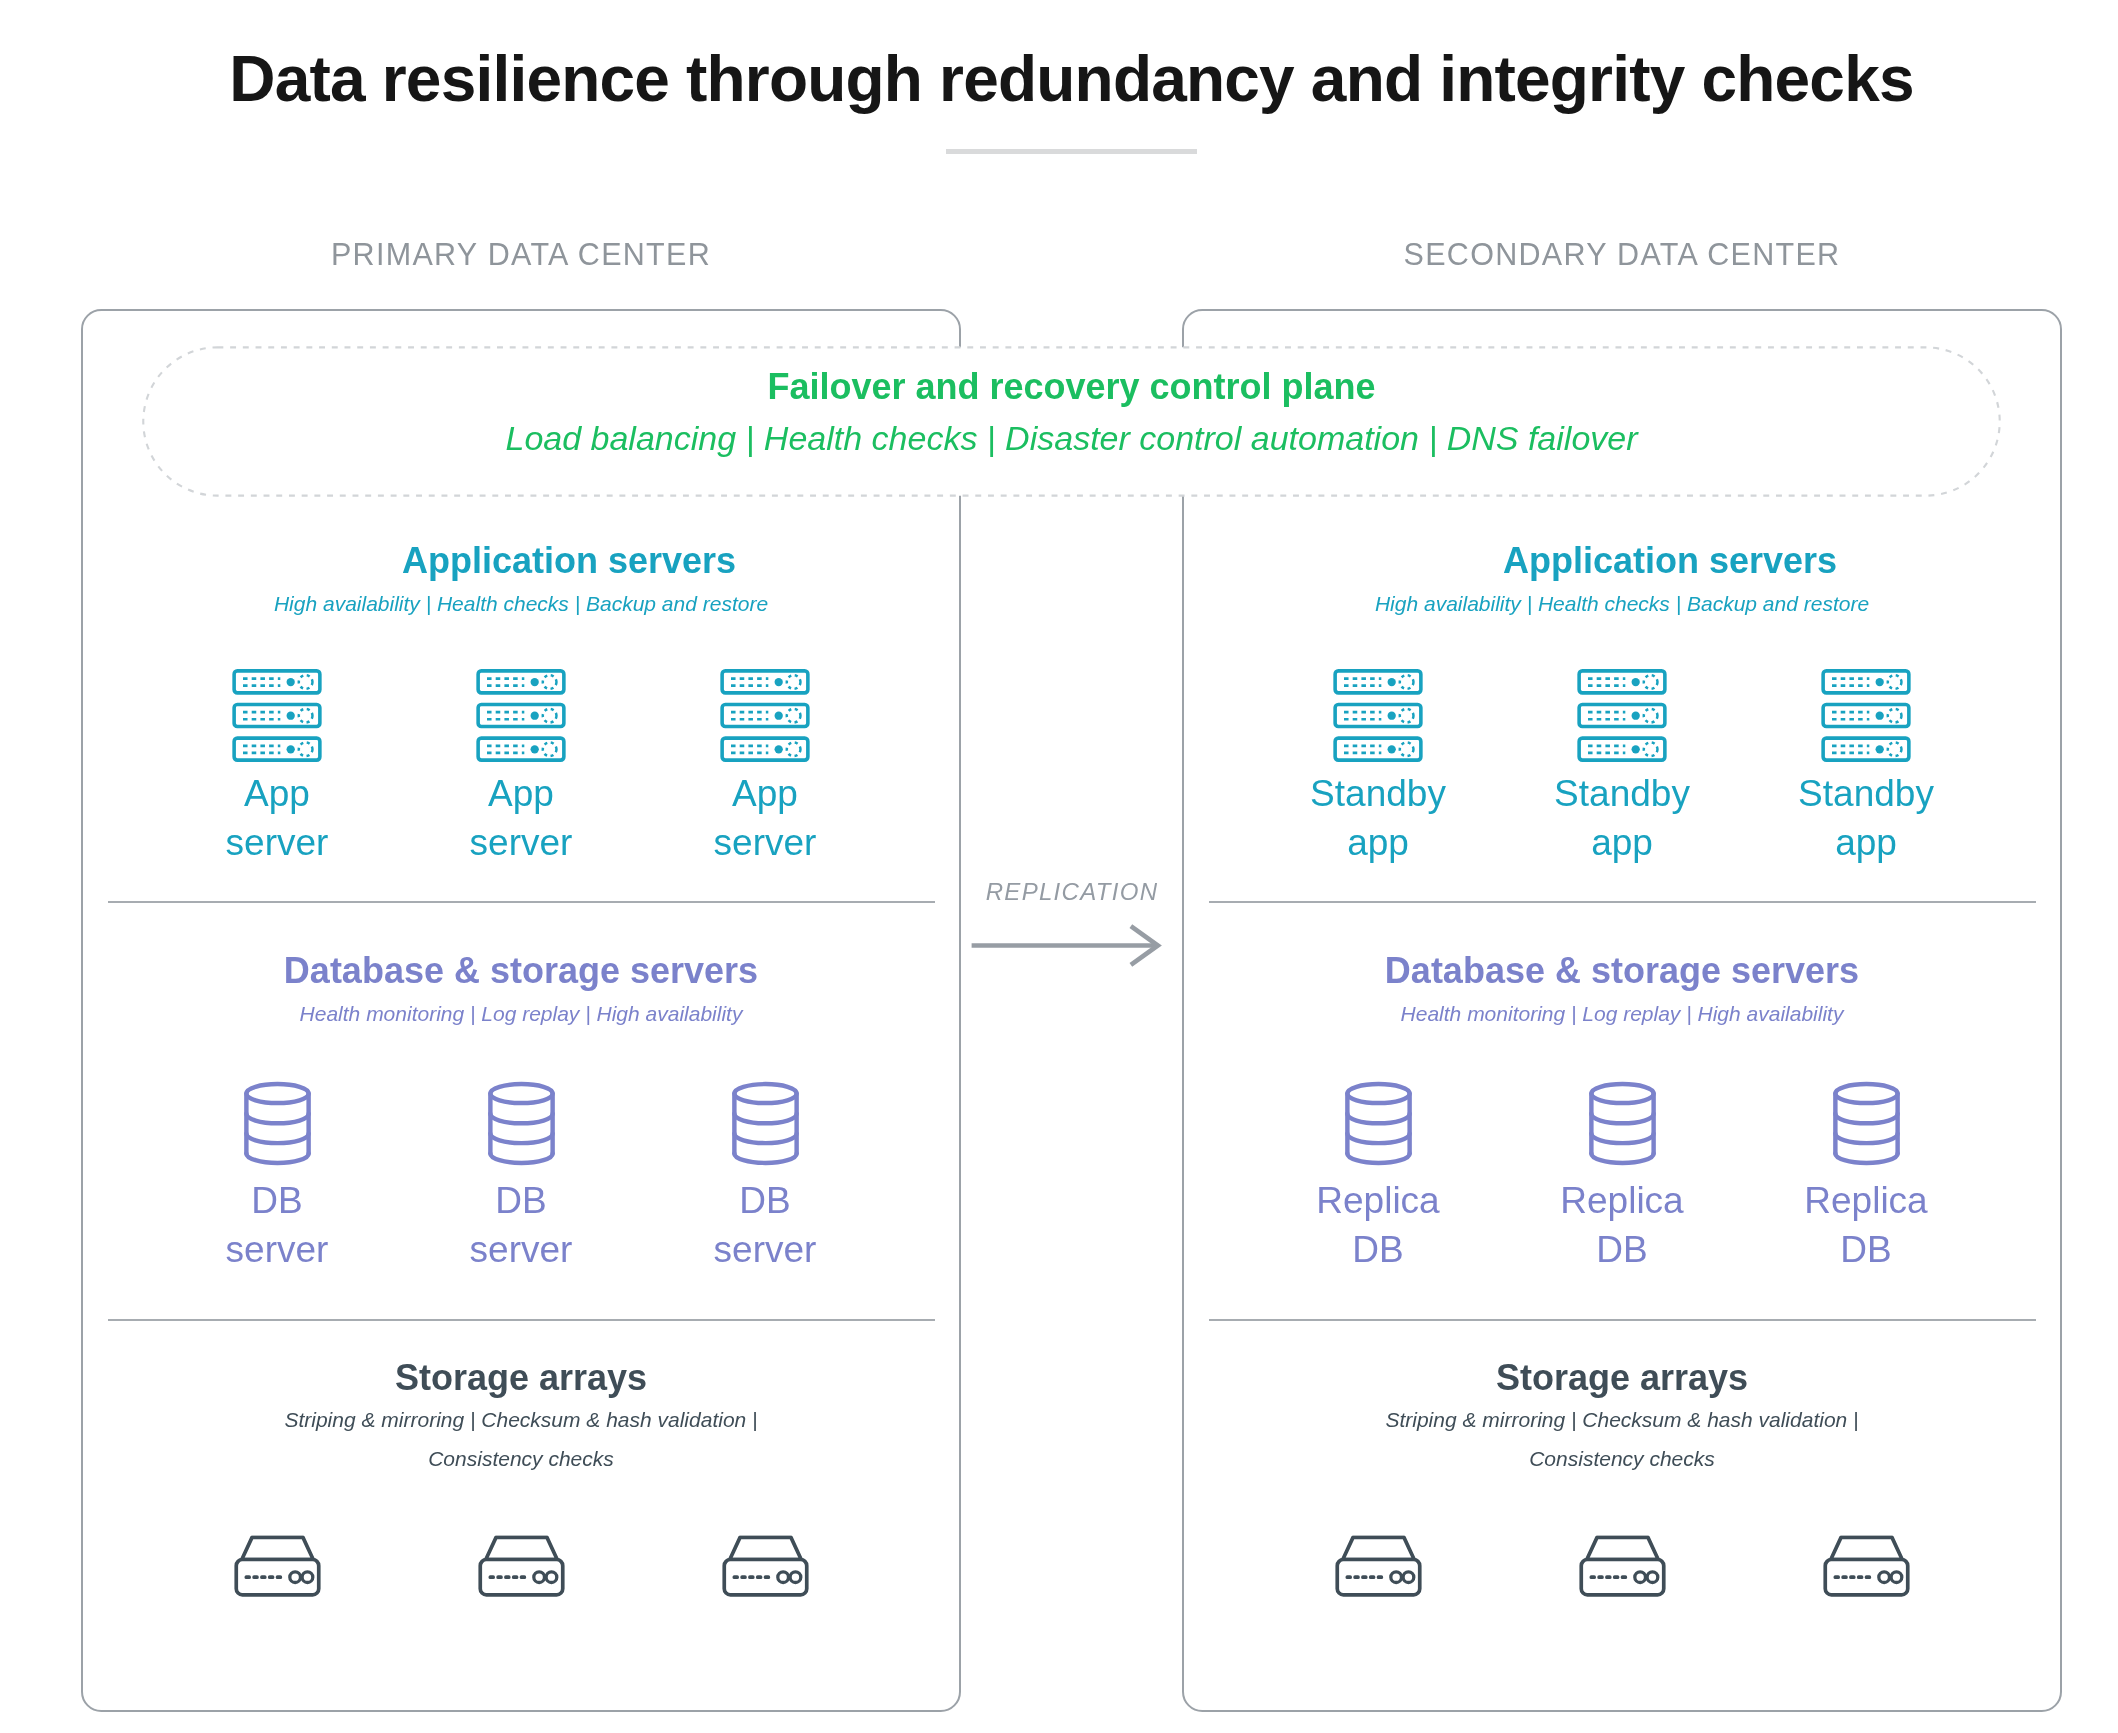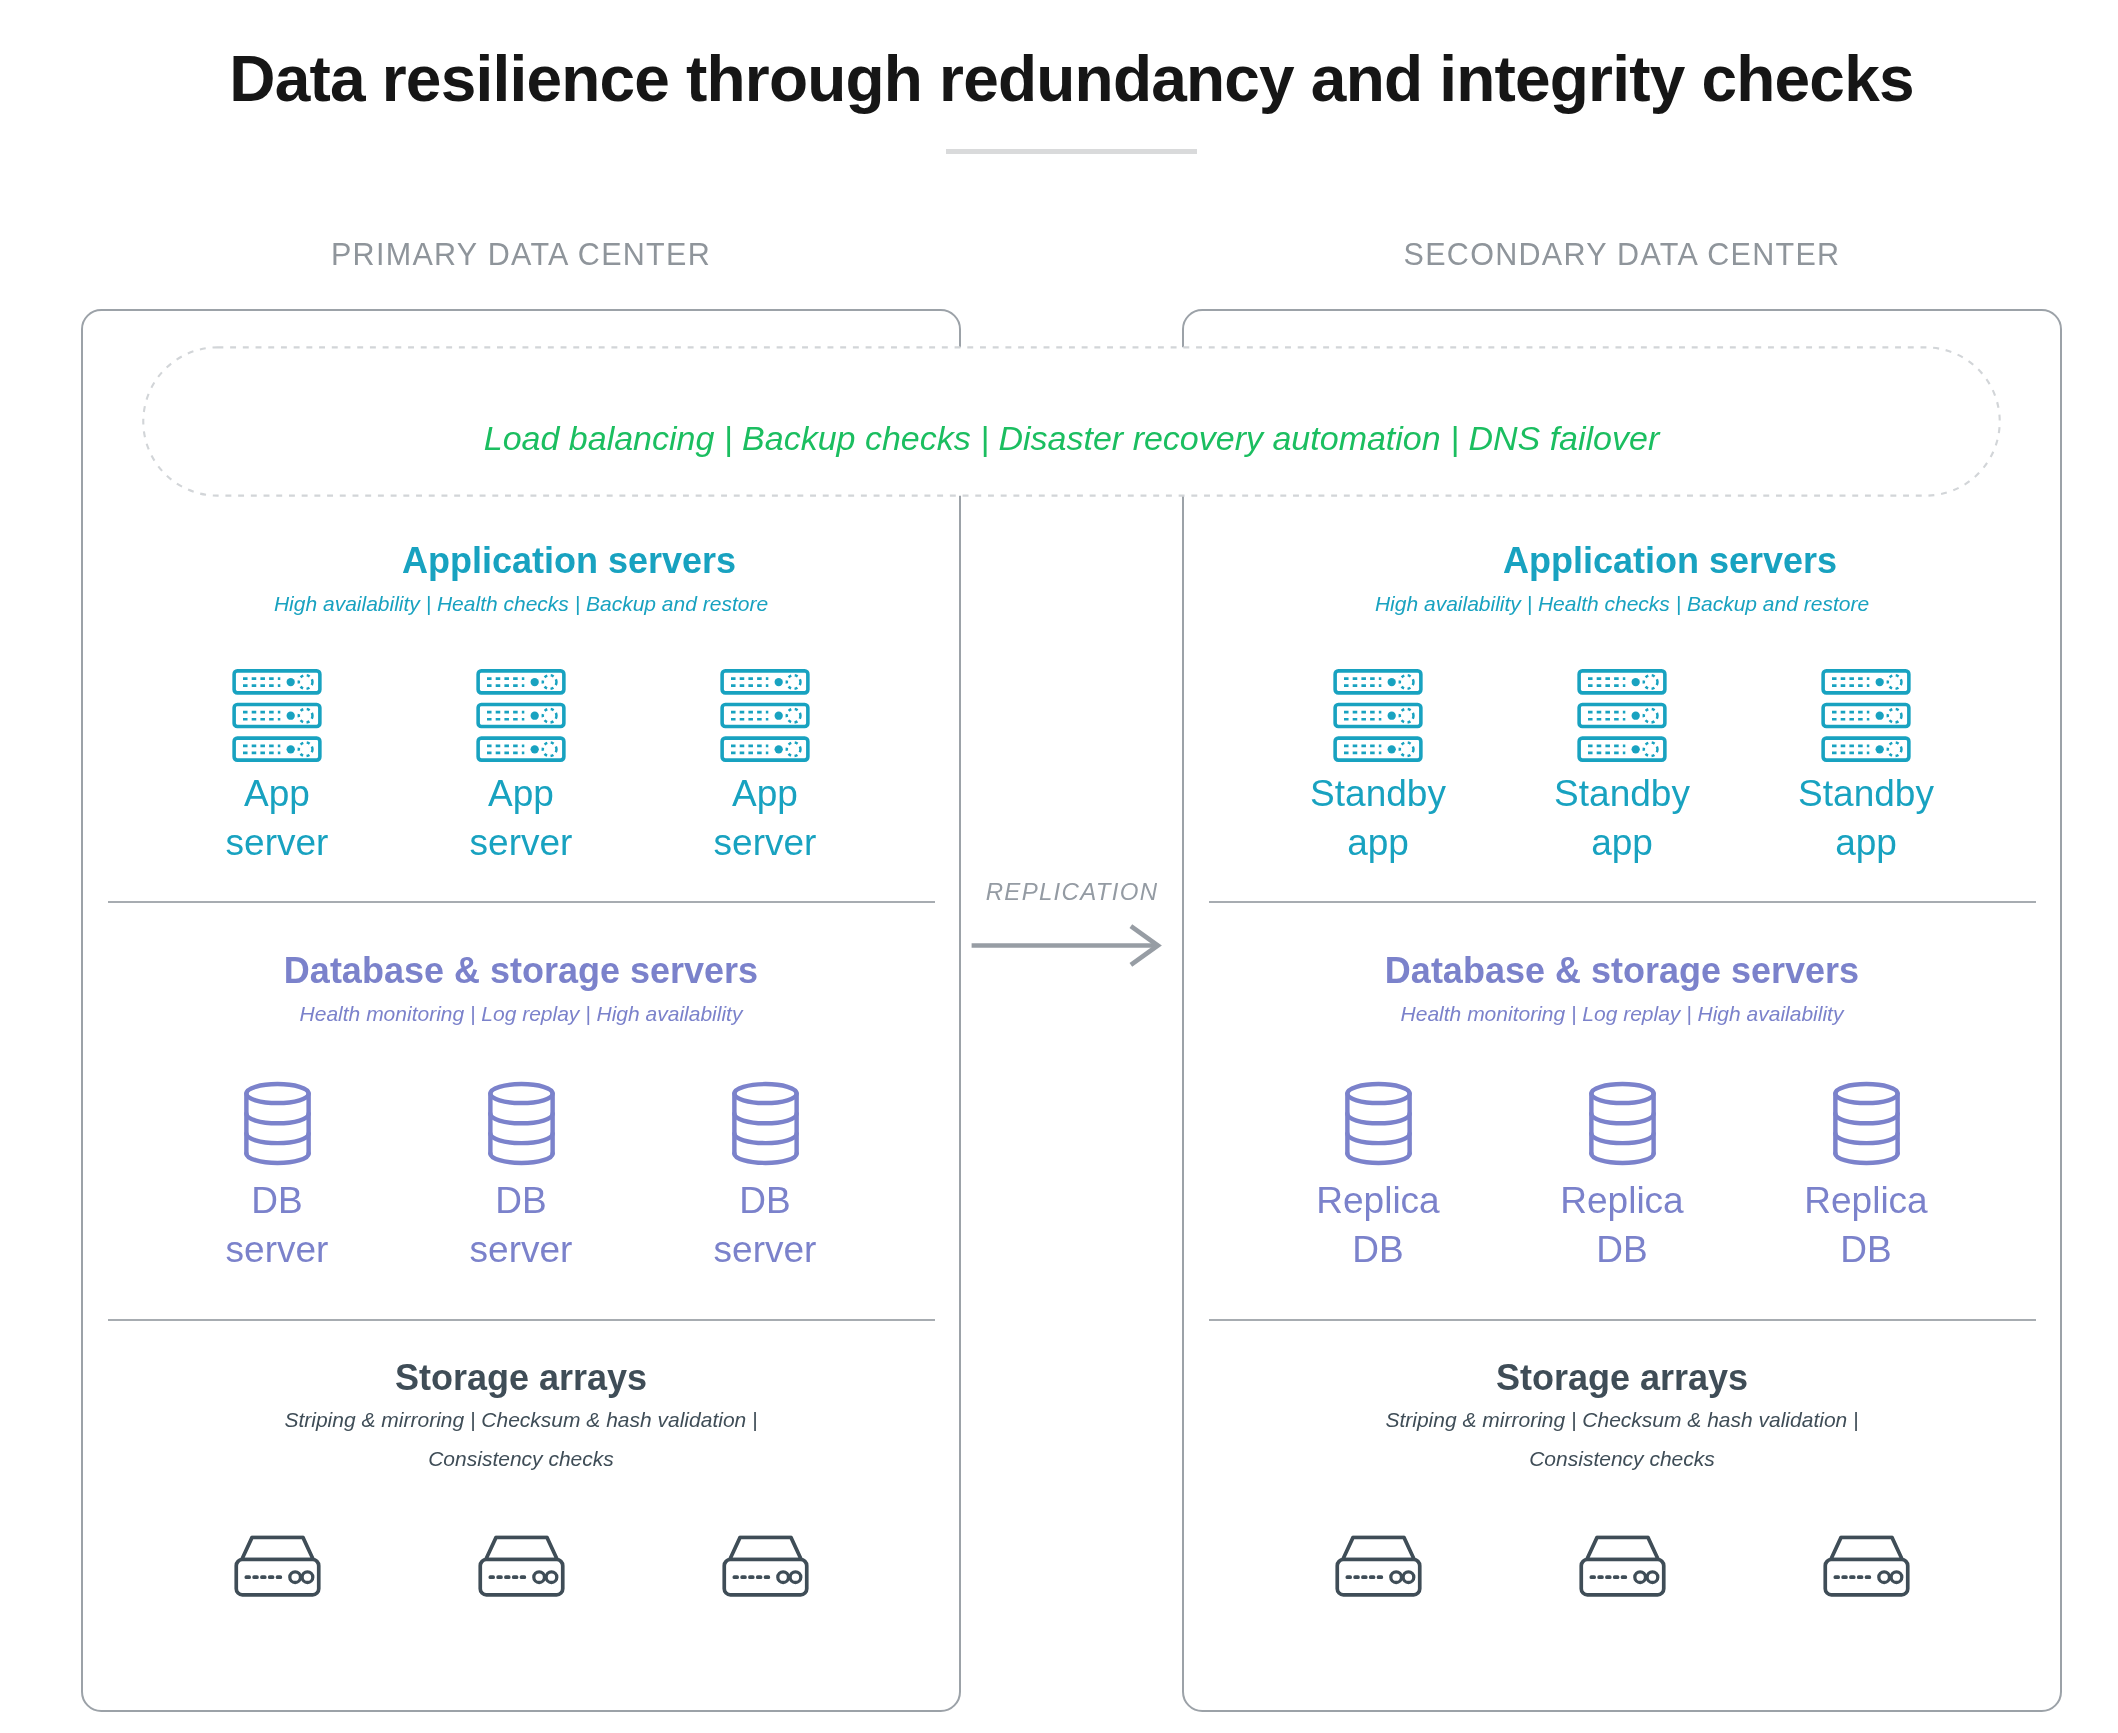--- a/index.html
+++ b/index.html
@@ -368,21 +368,22 @@
             <use href="#ic-storage"></use>
           </svg>
         </div>
     </div>
   </div>
 
   <div class="abs pill">
     <svg class="frame" width="1859" height="151" viewBox="0 0 4388 356">
       <rect x="3" y="3" width="4382" height="350" rx="175" fill="#ffffff" stroke="var(--dash_gray, #D2D5D8)" stroke-width="5" stroke-dasharray="14 16"></rect>
     </svg>
-    <div class="pill-sub">Load balancing | Backup checks | Disaster recovery automation | DNS failover</div>
+    <div class="pill-title">Failover and recovery control plane</div>
+    <div class="pill-sub">Load balancing | Health checks | Disaster control automation | DNS failover</div>
   </div>
 
   <div class="abs replication-label">REPLICATION</div>
   <div class="abs arrow-wrap">
     <svg width="199" height="49" viewBox="0 0 470 116">
       <g fill="none" stroke="var(--arrow_gray, #979DA4)" stroke-width="11">
         <line x1="8" y1="58" x2="444" y2="58"></line>
         <path d="M385,12 L449,58 L385,104"></path>
       </g>
     </svg>

